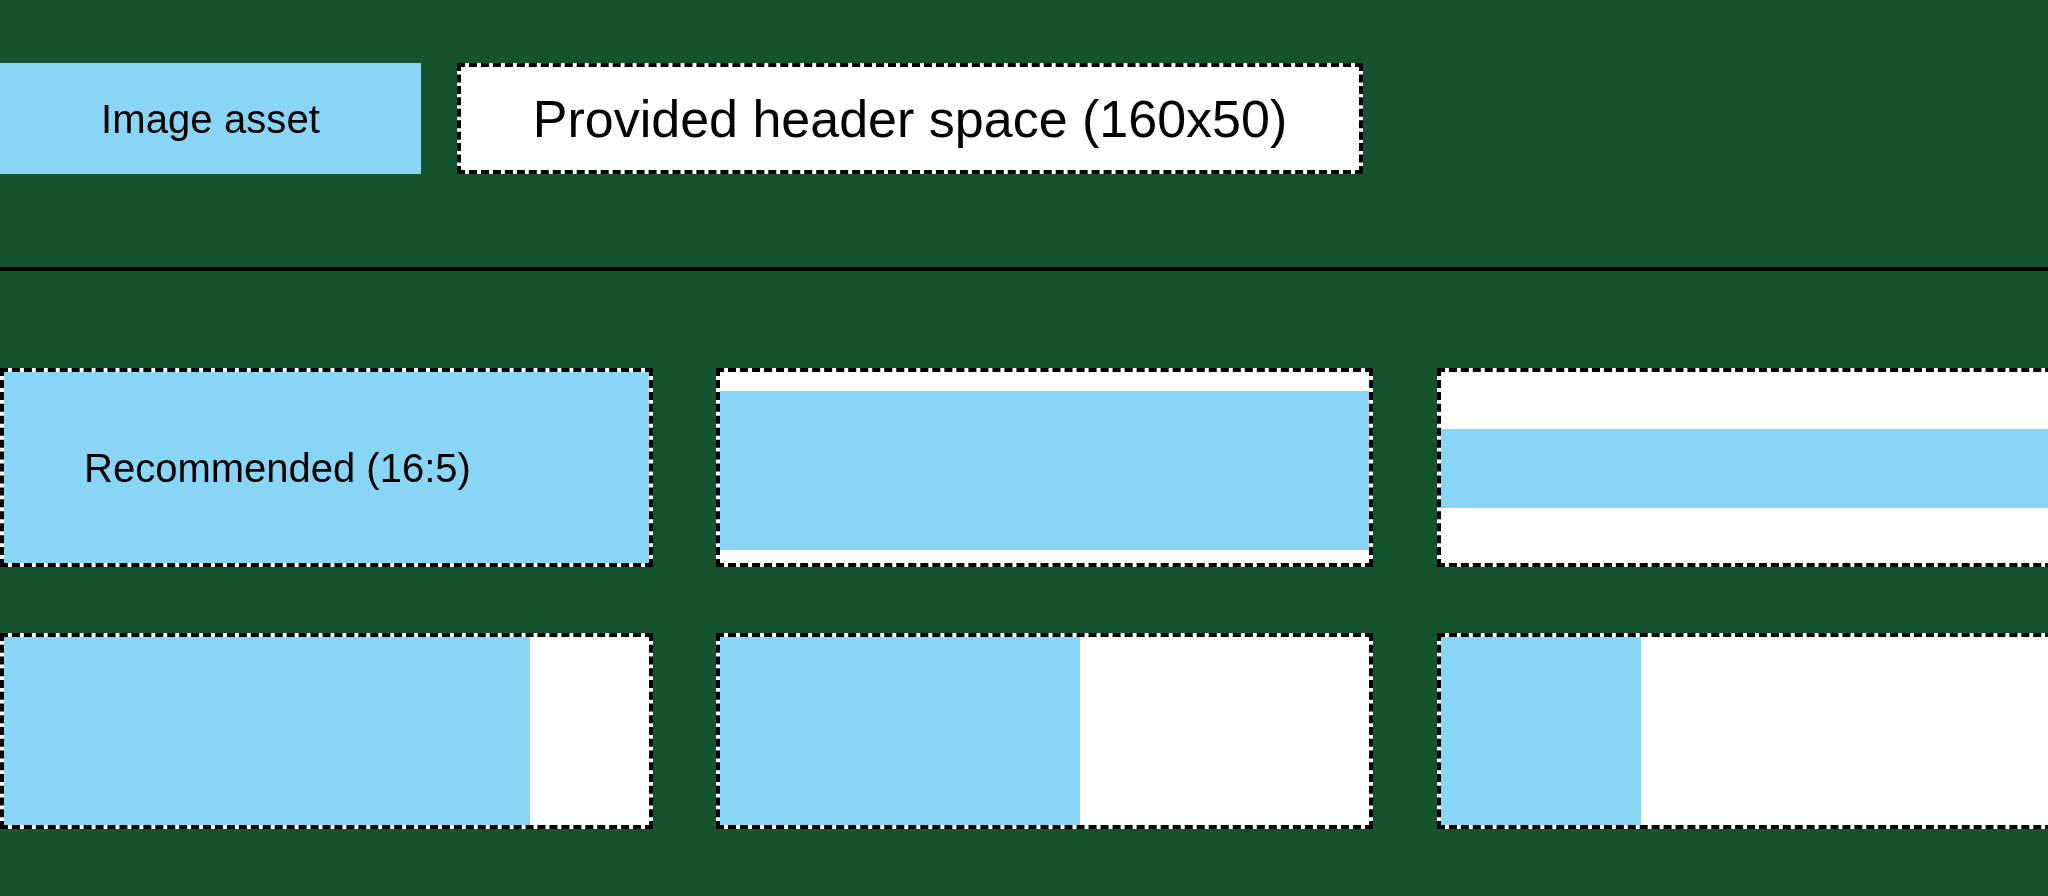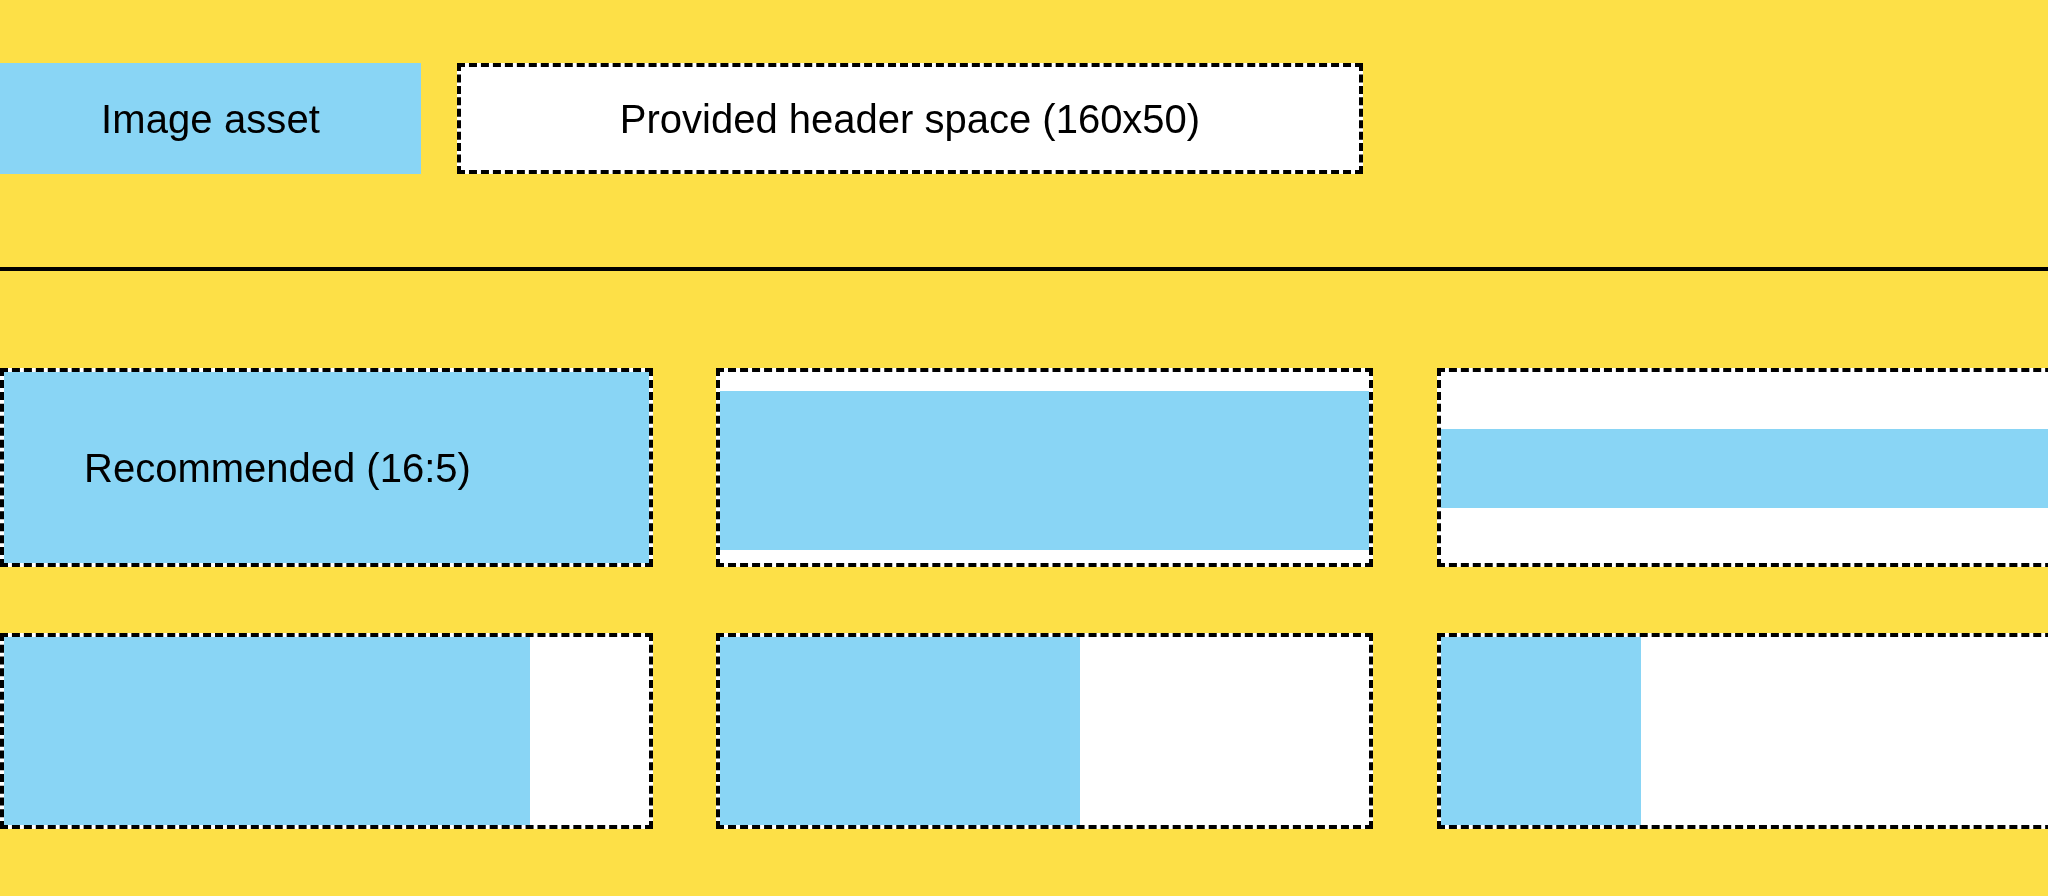--- a/index.html
+++ b/index.html
@@ -48,21 +48,21 @@
     width: 906px;
     height: 111px;
     border: 4px dashed #000000;
     box-sizing: border-box;
     display: flex;
     align-items: center;
     justify-content: center;
     background: #ffffff;
   }
   .header-space-label {
-    font-size: 40px;
+    font-size: 52px;
     line-height: 1;
     color: #000;
     white-space: nowrap;
   }
 
   .divider {
     position: absolute;
     left: 0px;
     top: 267px;
     width: 2048px;
@@ -116,21 +116,21 @@
   .label-r2c1 {
     left: 48px;
     top: 50%;
     transform: translateY(-50%);
     margin-left: 32px;
   }
 </style>
 </head>
 <body>
 
-<div id="canvas" style="background: #fde047; text-align: center;">
+<div id="canvas" style="background: #14532d; text-align: center;">
 
   <div class="legend-swatch">
     <span class="legend-swatch-label">Image asset</span>
   </div>
 
   <div class="header-space-box" style="border-color: rgb(0, 0, 0);">
     <span class="header-space-label">Provided header space (160x50)</span>
   </div>
 
   <div class="divider" style="background: rgb(0, 0, 0);"></div>

